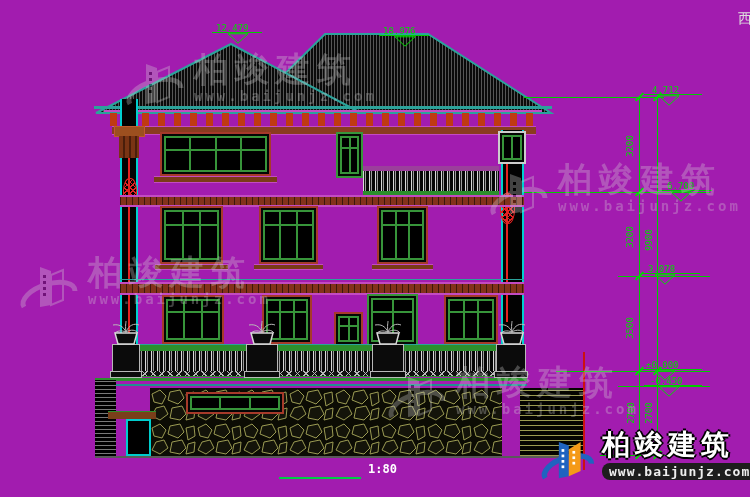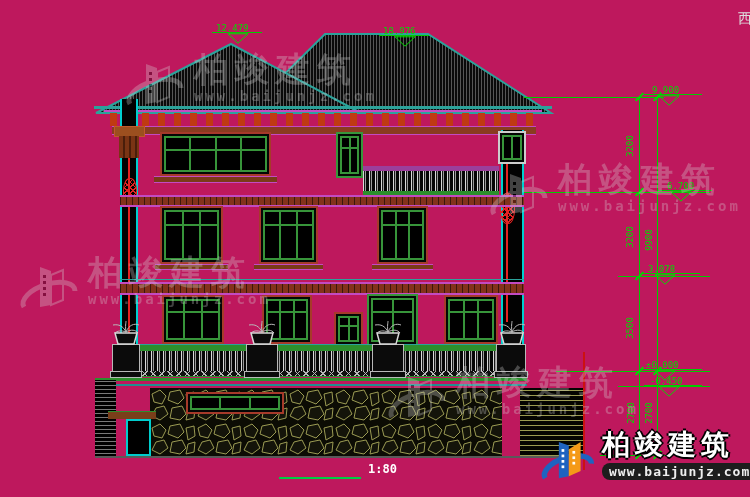--- a/index.html
+++ b/index.html
@@ -1,16 +1,16 @@
 <!DOCTYPE html>
 <html><head>
 <meta charset="utf-8">
 <style>
   html,body{margin:0;padding:0;background:#000;}
-  #stage{position:relative;width:750px;height:497px;background:#be185d;overflow:hidden;
+  #stage{position:relative;width:750px;height:497px;background:#a21caf;overflow:hidden;
          font-family:"DejaVu Sans",sans-serif;}
   .abs{position:absolute;}
   .g{color:#00dd00;font:9px "DejaVu Sans Mono",monospace;white-space:nowrap;}
   .hl{height:1px;background:#00cc00;}
   .vl{width:1px;background:#00cc00;}
   .tick{width:11px;height:2px;background:#00dd00;transform:rotate(-45deg);}
   .rot{transform:rotate(-90deg);transform-origin:center;}
   .win{border:2px solid #a63a2a;background:#060606;padding:2px;box-sizing:border-box;}
   .wg{display:grid;gap:2px;background:#37953a;border:2px solid #37953a;width:100%;height:100%;box-sizing:border-box;}
   .wg>div{background:#000;}
@@ -298,21 +298,21 @@
   <div class="abs tick" style="left:634px;top:454px"></div>
   <div class="abs tick" style="left:652px;top:454px"></div>
 
   <div class="abs g rot" style="left:619px;top:141px">3200</div>
   <div class="abs g rot" style="left:619px;top:232px">3200</div>
   <div class="abs g rot" style="left:619px;top:323px">3500</div>
   <div class="abs g rot" style="left:638px;top:235px">9900</div>
   <div class="abs g rot" style="left:620px;top:408px">2700</div>
   <div class="abs g rot" style="left:638px;top:408px">2700</div>
 
-  <div class="abs g" style="left:652px;top:85px">9.900</div>
+  <div class="abs g" style="left:652px;top:85px">4.712</div>
   <div class="abs lev-line" style="left:644px;top:94px;width:58px"></div>
   <svg class="abs" style="left:658px;top:95px" width="22" height="11" viewBox="0 0 22 11">
       <path d="M1,0.8 L21,0.8 L11,10.2 Z" fill="none" stroke="#00dd00"></path>
     </svg>
 
   <div class="abs g" style="left:667px;top:181px">6.700</div>
   <div class="abs lev-line" style="left:658px;top:190px;width:54px"></div>
   <svg class="abs" style="left:670px;top:191px" width="22" height="11" viewBox="0 0 22 11">
       <path d="M1,0.8 L21,0.8 L11,10.2 Z" fill="none" stroke="#00dd00"></path>
     </svg>

